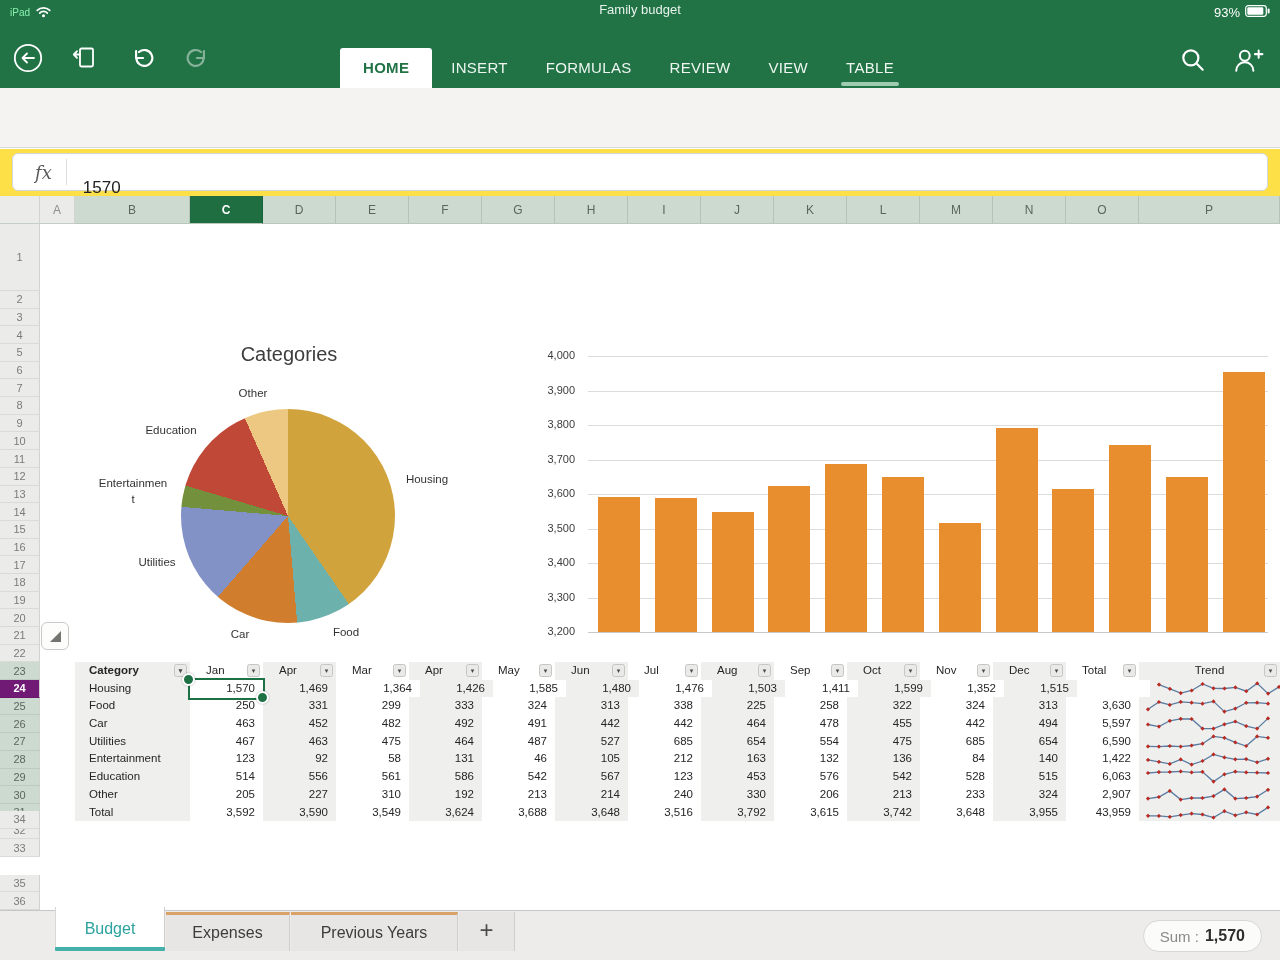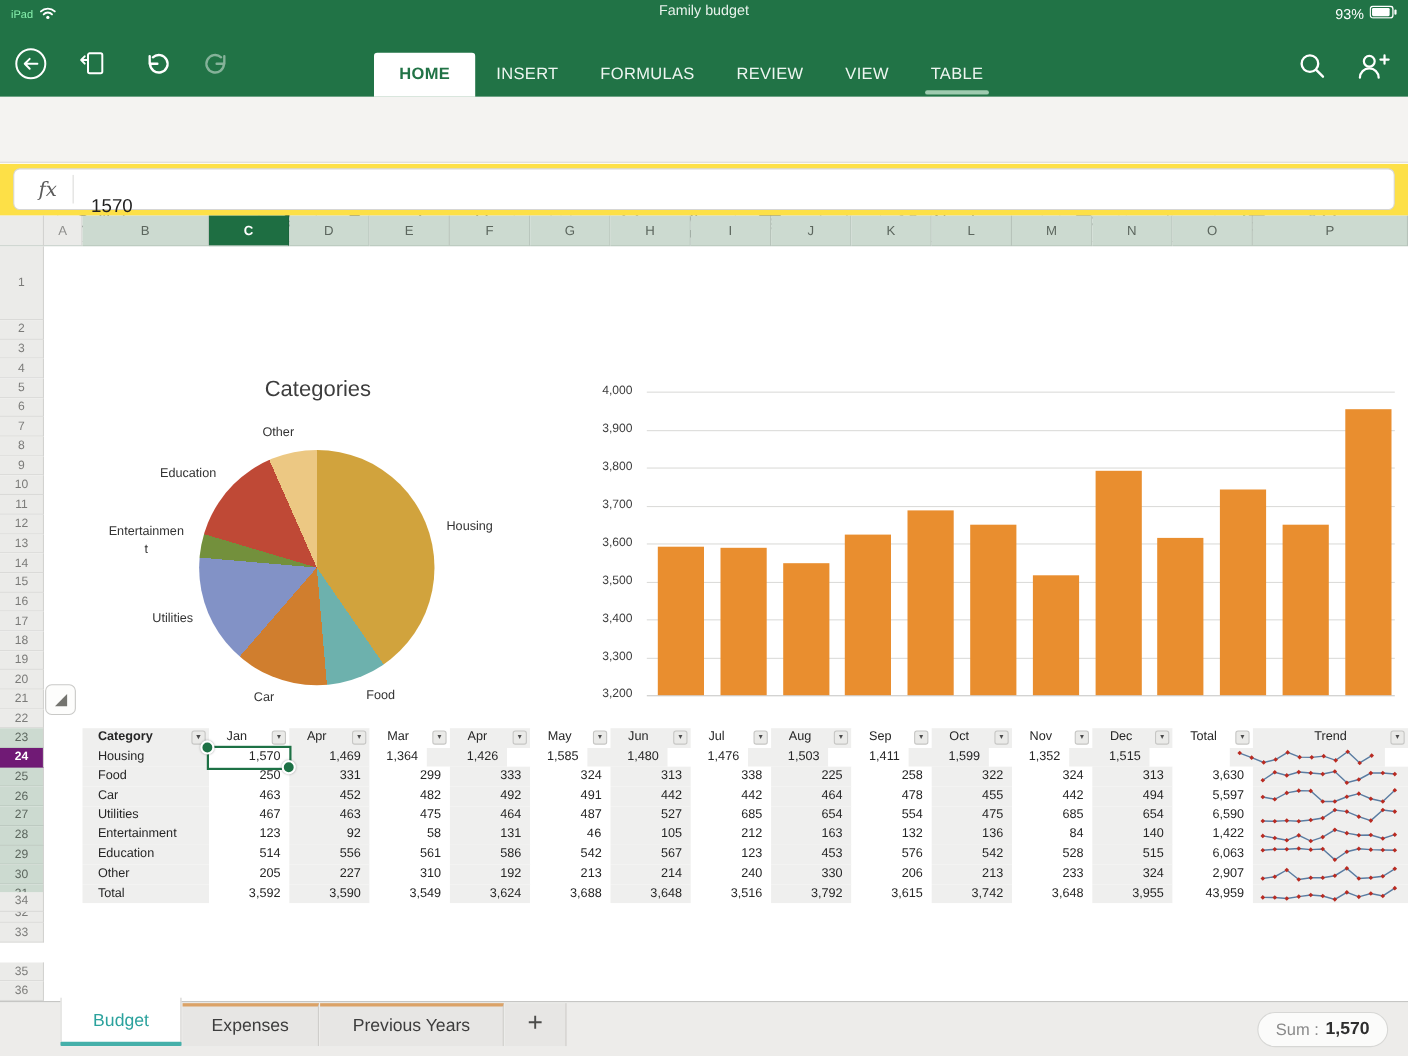--- a/index.html
+++ b/index.html
@@ -388,21 +388,21 @@
         <div class="tcell band" style="width: 73px; padding-left: 16px;"><span>Oct</span><div class="filt">▾</div></div>
         <div class="tcell" style="width: 73px; padding-left: 16px;"><span>Nov</span><div class="filt">▾</div></div>
         <div class="tcell band" style="width: 73px; padding-left: 16px;"><span>Dec</span><div class="filt">▾</div></div>
         <div class="tcell" style="width: 73px; padding-left: 16px;"><span>Total</span><div class="filt">▾</div></div>
         <div class="tcell band" style="width: 141px; text-align: center;"><span>Trend</span><div class="filt">▾</div></div>
       </div>
       <div class="trow">
         <div class="tcell cat band" style="width: 115px;">Housing</div>
         <div class="tcell num" style="width: 73px;">1,570</div>
         <div class="tcell num band" style="width: 73px;">1,469</div>
-        <div class="tcell num" style="width: 52px;">1,364</div>
+        <div class="tcell num" style="width: 84px;">1,364</div>
         <div class="tcell num band" style="width: 73px;">1,426</div>
         <div class="tcell num" style="width: 73px;">1,585</div>
         <div class="tcell num band" style="width: 73px;">1,480</div>
         <div class="tcell num" style="width: 73px;">1,476</div>
         <div class="tcell num band" style="width: 73px;">1,503</div>
         <div class="tcell num" style="width: 73px;">1,411</div>
         <div class="tcell num band" style="width: 73px;">1,599</div>
         <div class="tcell num" style="width: 73px;">1,352</div>
         <div class="tcell num band" style="width: 73px;">1,515</div>
         <div class="tcell num" style="width: 73px; margin-top: 24px;">17,750</div>
@@ -478,21 +478,21 @@
             <path d="M4.0 10.3L6.1 12.4L4.0 14.5L1.9 12.4ZM14.9 10.5L17.0 12.6L14.9 14.7L12.8 12.6ZM25.8 9.9L27.9 12.0L25.8 14.1L23.7 12.0ZM36.7 10.5L38.8 12.6L36.7 14.7L34.6 12.6ZM47.6 9.4L49.7 11.5L47.6 13.6L45.5 11.5ZM58.5 7.6L60.6 9.7L58.5 11.8L56.4 9.7ZM69.5 0.3L71.6 2.4L69.5 4.5L67.4 2.4ZM80.4 1.7L82.5 3.8L80.4 5.9L78.3 3.8ZM91.3 6.3L93.4 8.4L91.3 10.5L89.2 8.4ZM102.2 9.9L104.3 12.0L102.2 14.1L100.1 12.0ZM113.1 0.3L115.2 2.4L113.1 4.5L111.0 2.4ZM124.0 1.7L126.1 3.8L124.0 5.9L121.9 3.8Z" fill="#b92b22"></path>
           </svg>
         </div>
       </div>
       <div class="trow">
         <div class="tcell cat band" style="width: 115px;">Entertainment</div>
         <div class="tcell num" style="width: 73px;">123</div>
         <div class="tcell num band" style="width: 73px;">92</div>
         <div class="tcell num" style="width: 73px;">58</div>
         <div class="tcell num band" style="width: 73px;">131</div>
-        <div class="tcell num" style="width: 73px; font-family: Liberation Mono, monospace;">46</div>
+        <div class="tcell num" style="width: 73px;">46</div>
         <div class="tcell num band" style="width: 73px;">105</div>
         <div class="tcell num" style="width: 73px;">212</div>
         <div class="tcell num band" style="width: 73px;">163</div>
         <div class="tcell num" style="width: 73px;">132</div>
         <div class="tcell num band" style="width: 73px;">136</div>
         <div class="tcell num" style="width: 73px;">84</div>
         <div class="tcell num band" style="width: 73px;">140</div>
         <div class="tcell num" style="width: 73px;">1,422</div>
         <div class="tcell band sparkcell" style="width: 141px;">
           <svg width="128" height="15" viewBox="0 0 128 15">

